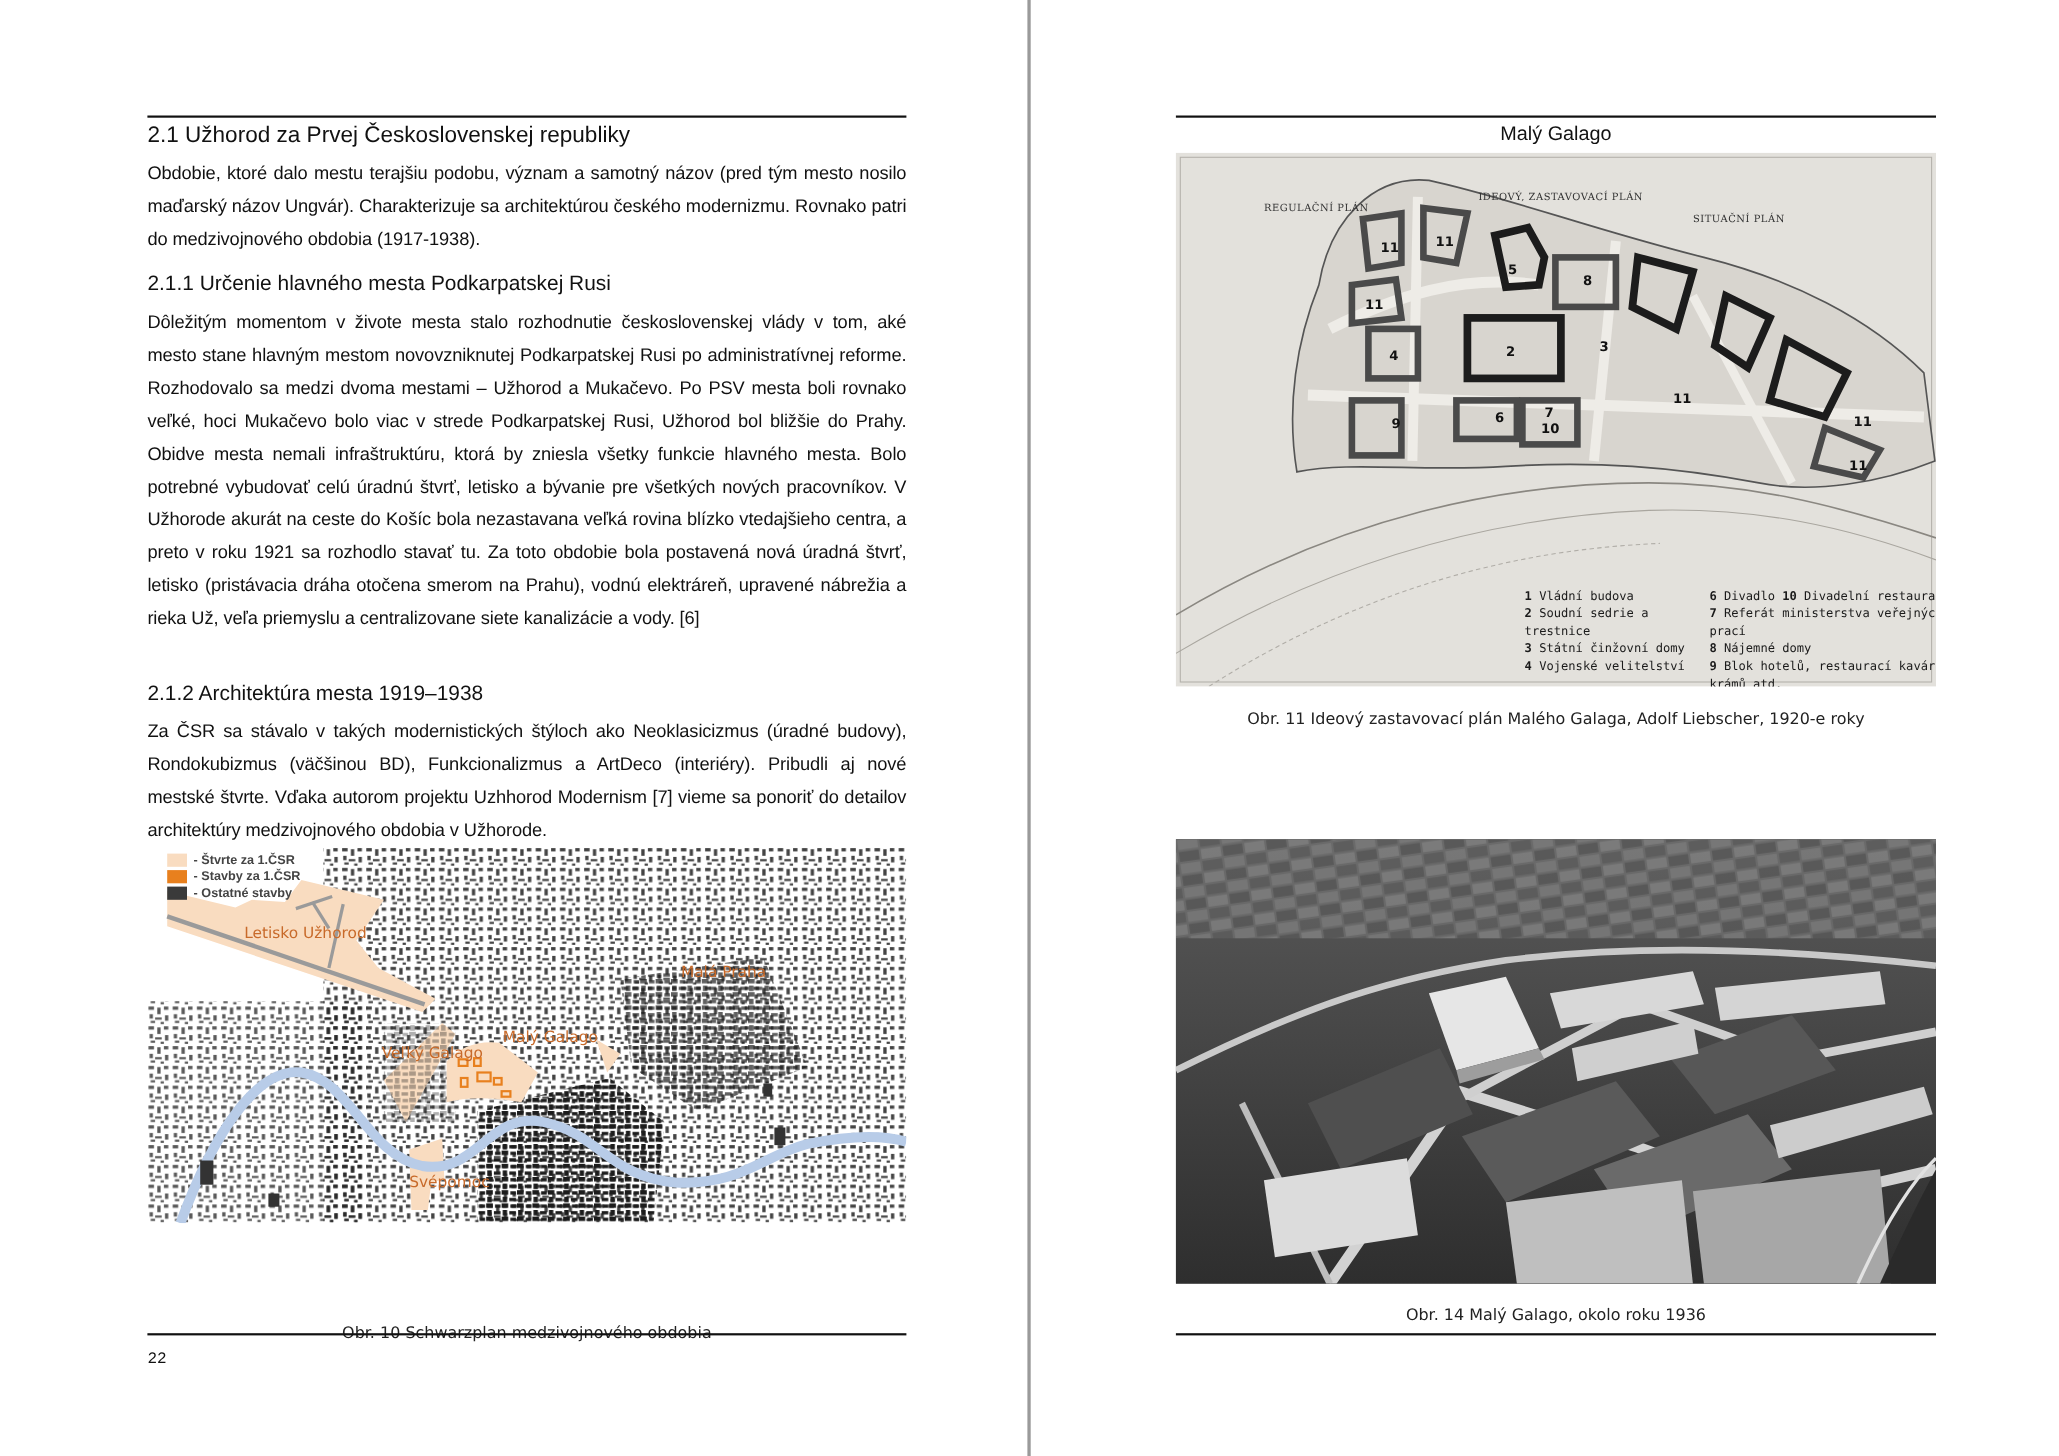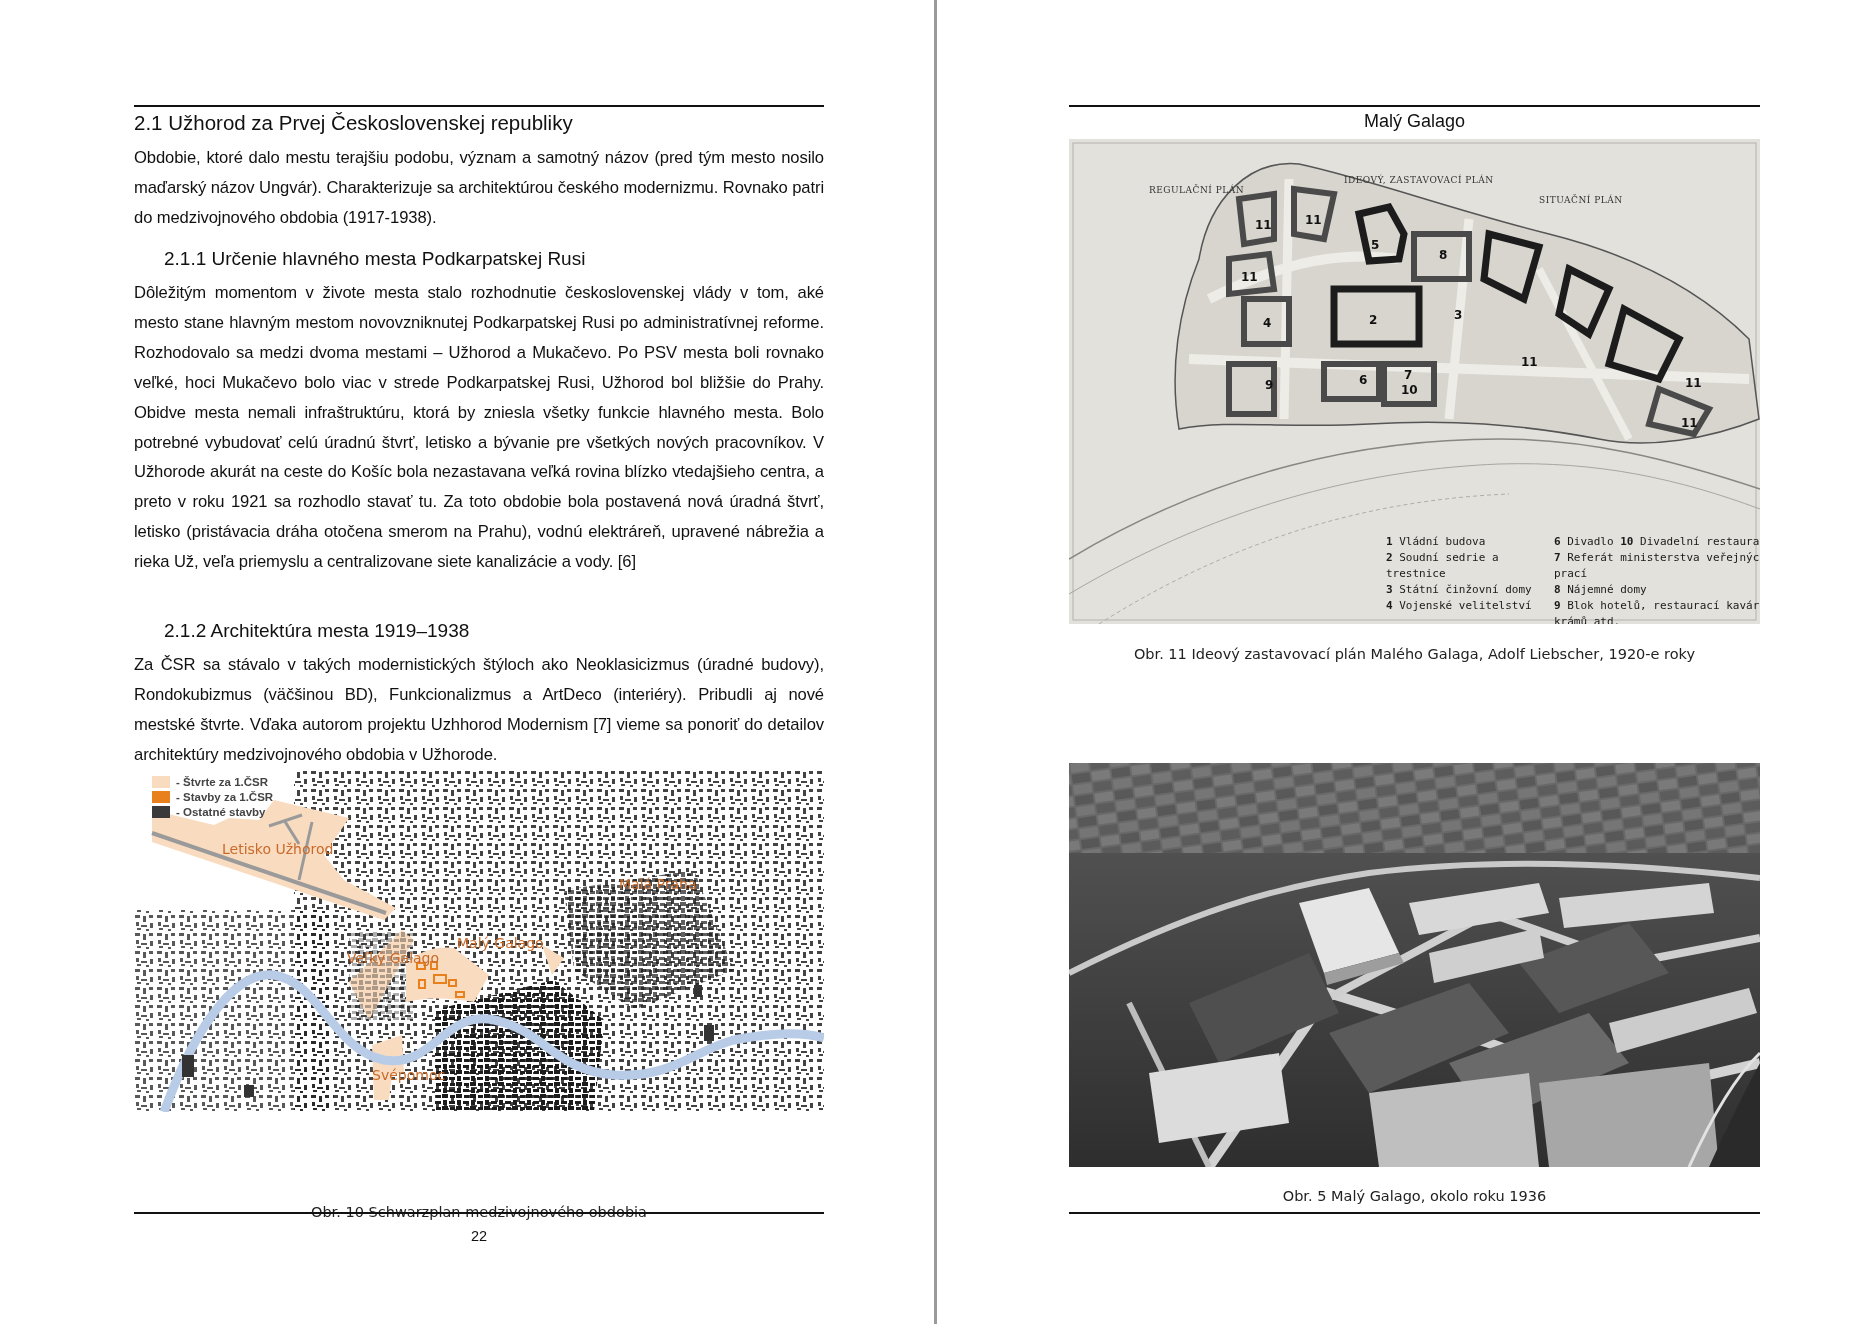--- a/index.html
+++ b/index.html
@@ -8,27 +8,27 @@
 
   .divider { position: absolute; left: 934px; top: 0; width: 3px; height: 1324px; background: #9a9a9a; }
 
   .page { position: absolute; top: 0; height: 1082px; }
   .page-left { left: 134px; width: 690px; }
   .page-right { left: 1069px; width: 691px; }
 
   .rule { position: absolute; left: 0; width: 100%; height: 2px; background: #111; }
 
   .h2 { position: absolute; left: 0; font-size: 20.5px; color: #111; white-space: nowrap; }
-  .h3 { position: absolute; left: 0; font-size: 19px; color: #111; white-space: nowrap; margin-left: 30px; }
+  .h3 { position: absolute; left: 0; font-size: 19px; color: #111; white-space: nowrap; }
   .para { position: absolute; left: 0; width: 690px; font-size: 16.6px; line-height: 29.9px;
           text-align: justify; color: #111; letter-spacing: -0.1px; }
   .caption { position: absolute; left: 0; width: 100%; text-align: center;
              font-family: "DejaVu Sans", sans-serif; font-size: 14.5px; color: #222; margin-top: 16px; }
-  .pagenum { position: absolute; left: 0; width: 100%; text-align: center;
-             font-family: Liberation Sans, sans-serif; font-size: 14.5px; color: #111; }
+  .pagenum { position: absolute; left: 0; width: 100%; text-align: left;
+             font-family: Liberation Mono, monospace; font-size: 14.5px; color: #111; }
   .fig-title { position: absolute; left: 0; width: 100%; text-align: center; font-size: 18px; color: #111; }
 
   .figure { position: absolute; left: 0; overflow: hidden; }
 
   
   .map { top: 770px; width: 690px; height: 342px; background: #fff; }
   .legend { position: absolute; left: 18px; top: 6px; font-size: 11.5px; color: #444; }
   .legend-row { display: flex; align-items: flex-start; height: 15px; font-weight: bold; }
   .swatch { width: 18px; height: 12px; margin-right: 6px; }
   .map-label { position: absolute; font-family: "DejaVu Sans", sans-serif; font-size: 14px; color: #c86a2a; white-space: nowrap; }
@@ -258,16 +258,16 @@
       <polygon points="490,135 640,120 645,150 495,165" fill="#d4d4d4"></polygon>
       <polygon points="540,260 680,225 688,250 548,290" fill="#cccccc"></polygon>
       <polygon points="80,310 210,290 220,360 90,380" fill="#dcdcdc"></polygon>
       <polygon points="300,330 460,310 470,404 310,404" fill="#bfbfbf"></polygon>
       <polygon points="470,320 640,300 650,404 480,404" fill="#a7a7a7"></polygon>
 
       <path d="M640 404 C660 360, 680 320, 691 300 L691 404 Z" fill="#2a2a2a"></path>
       <path d="M620 404 C640 360, 665 315, 691 290" fill="none" stroke="#e2e2e2" stroke-width="3"></path>
     </svg>
   </div>
-  <div class="caption" style="top:1172px">Obr. 5 Malý Galago, okolo roku 1936</div>
+  <div class="caption" style="top:1172px">Obr. 14 Malý Galago, okolo roku 1936</div>
 
   <div class="rule" style="top:1212px"></div>
 </div>
 
 </body></html>

